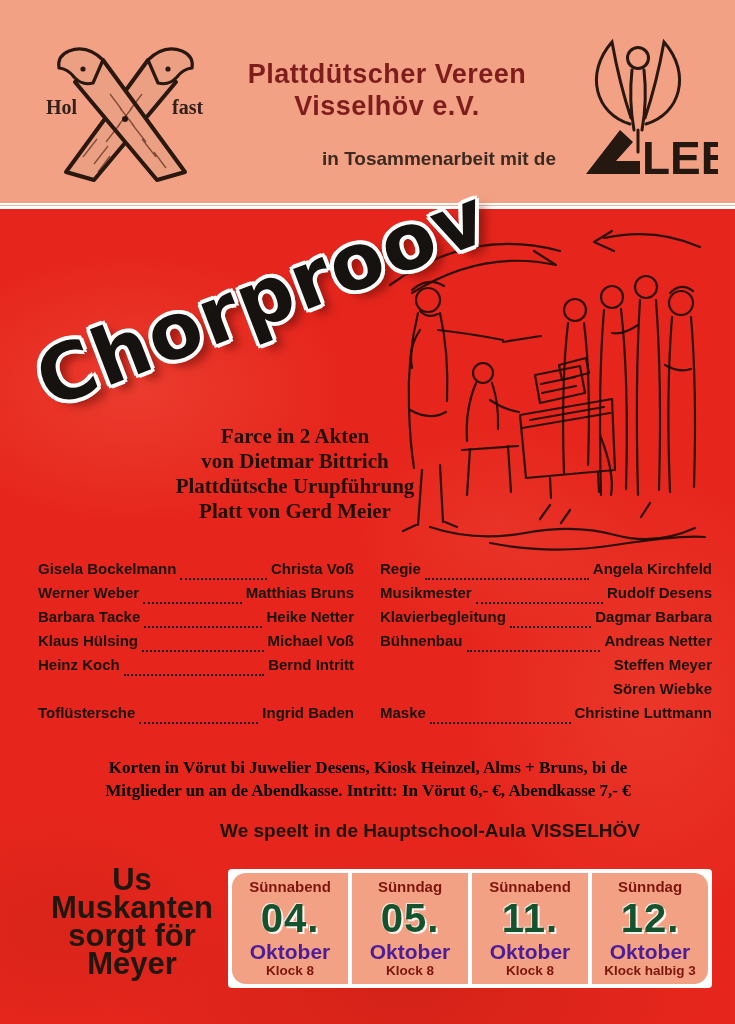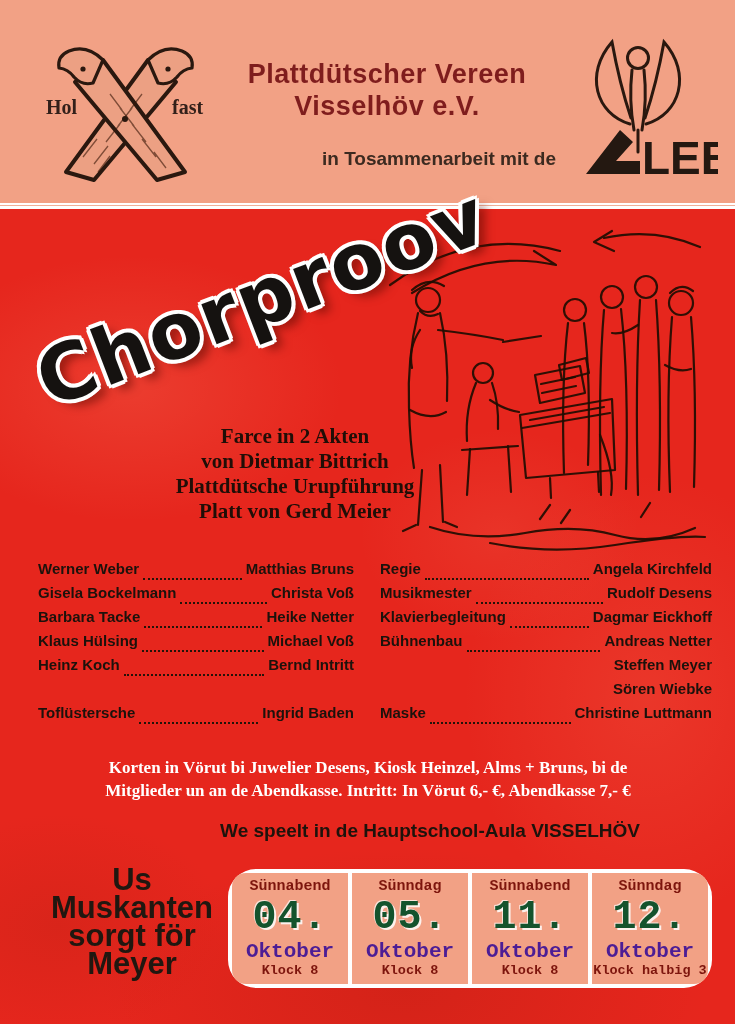--- a/index.html
+++ b/index.html
@@ -50,29 +50,29 @@
   .cast-right{left:380px;width:332px;}
   .cast-row{display:flex;align-items:baseline;height:24px;}
   .cast-row .role,.cast-row .name{white-space:nowrap;}
   .cast-row .dots{flex:1;border-bottom:2px dotted #241309;margin:0 4px;
     align-self:flex-end;margin-bottom:4px;min-width:10px;}
   .cast-row.name-only .name{margin-left:auto;}
   .cast-spacer{height:24px;}
   
   .tickets{position:absolute;left:22px;top:756px;width:692px;text-align:center;
     font-family:"Liberation Serif",serif;font-weight:700;font-size:17px;
-    line-height:23px;color:#ffffff;}
+    line-height:23px;color:#000000;}
   .venue{position:absolute;left:150px;top:820px;width:560px;text-align:center;
     font-weight:700;font-size:19px;color:#1d130c;}
   
   .music-note{position:absolute;left:42px;top:866px;width:180px;text-align:center;
     font-weight:700;font-size:31px;line-height:28px;color:#201710;}
   .date-panel{position:absolute;left:228px;top:869px;width:484px;height:119px;
-    background:#ffffff;border-radius:28px;display:flex;gap:4px;padding:4px;
-    box-sizing:border-box;font-family:Liberation Mono, monospace;}
+    background:#ffffff;border-radius:4px;display:flex;gap:4px;padding:4px;
+    box-sizing:border-box;}
   .date-card{flex:1;background:#f2a185;text-align:center;padding-top:5px;
     box-sizing:border-box;overflow:hidden;}
   .date-card:first-child{border-radius:14px 0 0 14px;}
   .date-card:last-child{border-radius:0 14px 14px 0;}
   .date-day{font-weight:700;font-size:15px;color:#7d150d;}
   .date-number{font-weight:700;font-size:40px;line-height:46px;color:#14532d;
     letter-spacing:1px;
     text-shadow:2px 2px 0 rgba(255,255,255,.85),-1px -1px 0 rgba(255,255,255,.7);}
   .date-month{font-weight:700;font-size:21px;line-height:22px;color:#4c1d95;}
   .date-time{font-weight:700;font-size:13.5px;line-height:16px;color:#7d150d;}
@@ -194,30 +194,30 @@
 
   <div class="subtitle">
     <div>Farce in 2 Akten</div>
     <div>von Dietmar Bittrich</div>
     <div>Plattdütsche Urupführung</div>
     <div>Platt von Gerd Meier</div>
   </div>
 
   <div class="cast-col cast-left">
     <div class="cast-row">
+      <span class="role">Gisela Bockelmann</span>
+      <span class="dots"></span>
+      <span class="name">Christa Voß</span>
+    </div>
+    <div class="cast-row">
       <span class="role">Werner Weber</span>
       <span class="dots"></span>
       <span class="name">Matthias Bruns</span>
     </div>
     <div class="cast-row">
-      <span class="role">Gisela Bockelmann</span>
-      <span class="dots"></span>
-      <span class="name">Christa Voß</span>
-    </div>
-    <div class="cast-row">
       <span class="role">Barbara Tacke</span>
       <span class="dots"></span>
       <span class="name">Heike Netter</span>
     </div>
     <div class="cast-row">
       <span class="role">Klaus Hülsing</span>
       <span class="dots"></span>
       <span class="name">Michael Voß</span>
     </div>
     <div class="cast-row">
@@ -240,21 +240,21 @@
       <span class="name">Angela Kirchfeld</span>
     </div>
     <div class="cast-row">
       <span class="role">Musikmester</span>
       <span class="dots"></span>
       <span class="name">Rudolf Desens</span>
     </div>
     <div class="cast-row">
       <span class="role">Klavierbegleitung</span>
       <span class="dots"></span>
-      <span class="name">Dagmar Eickhoff</span>
+      <span class="name">Dagmar Barbara</span>
     </div>
     <div class="cast-row">
       <span class="role">Bühnenbau</span>
       <span class="dots"></span>
       <span class="name">Andreas Netter</span>
     </div>
     <div class="cast-row name-only">
 
       <span class="name">Steffen Meyer</span>
     </div>

